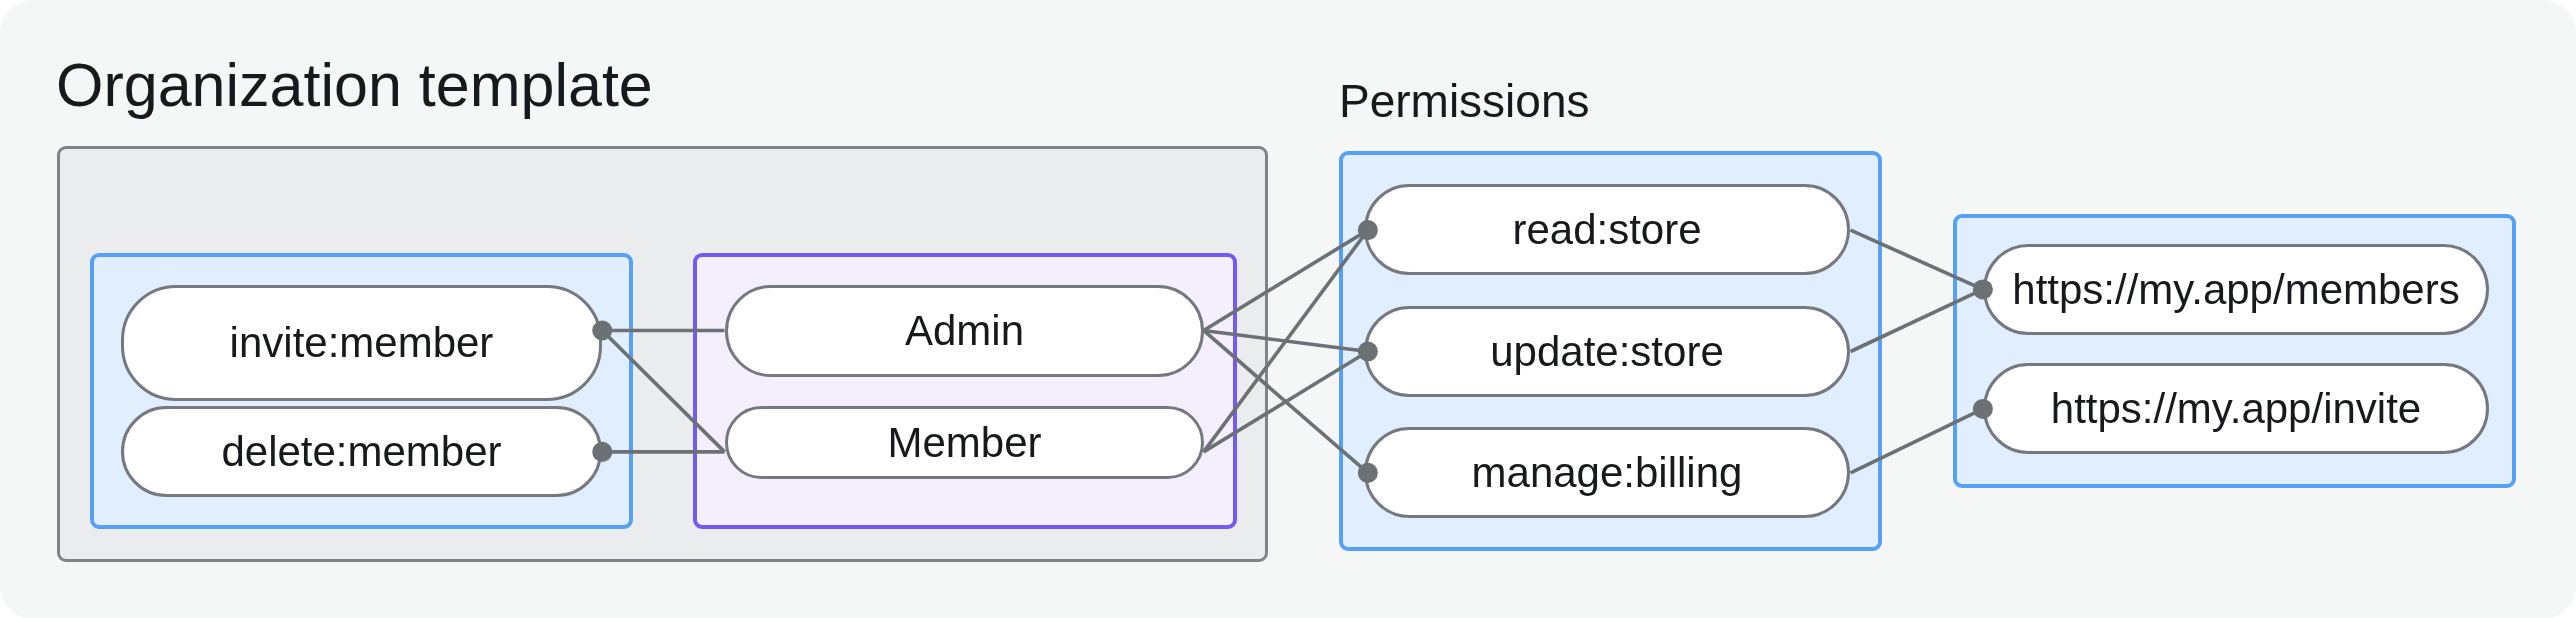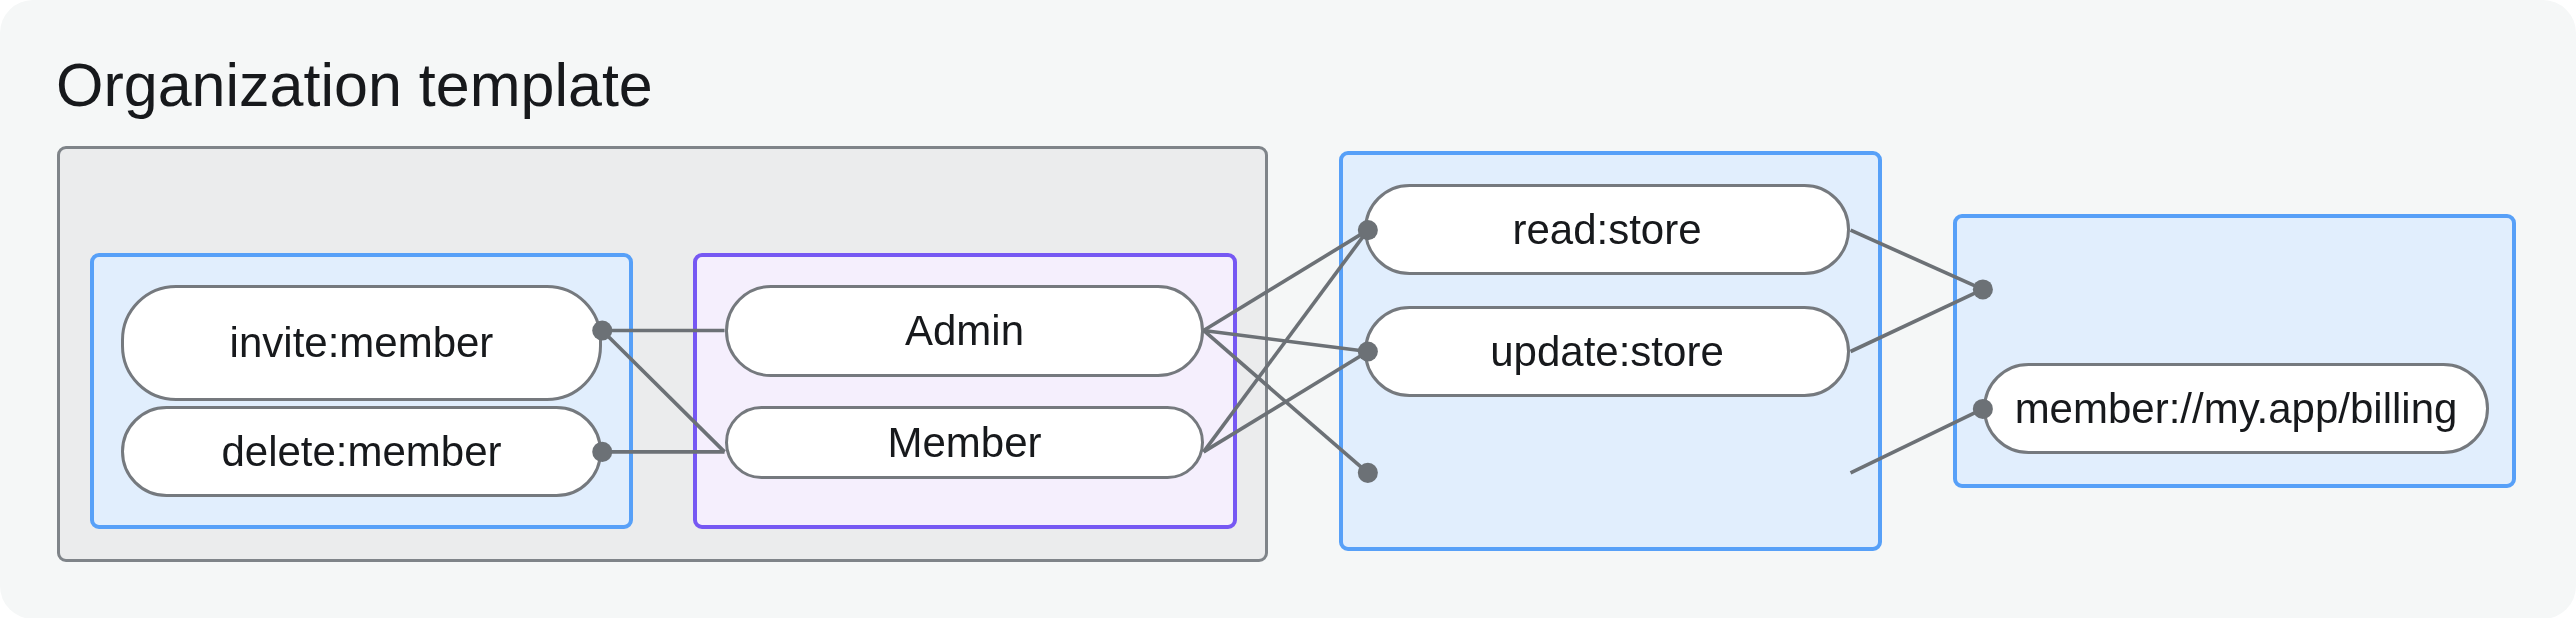--- a/index.html
+++ b/index.html
@@ -31,34 +31,37 @@
   .pill{z-index:3;}
 </style>
 </head>
 <body>
 
 <div class="canvas">
 
   <div class="label title" style="left:56px; top:60px;">Organization template</div>
   <div class="label" style="left:89px; top:175px;">Organization permissions</div>
   <div class="label" style="left:692px; top:175px;">Organization roles</div>
+  <div class="label" style="left:1339px; top:78px;">Permissions</div>
 
   <div class="box outer" style="left:57px; top:146px; width:1211px; height:416px;"></div>
   <div class="box blue" style="left:90px; top:253px; width:543px; height:276px;"></div>
   <div class="box purple" style="left:693px; top:253px; width:544px; height:276px;"></div>
   <div class="box blue" style="left:1339px; top:151px; width:543px; height:400px;"></div>
   <div class="box blue" style="left:1953px; top:214px; width:563px; height:274px;"></div>
 
   <div class="pill" style="left:121px; top:285px; width:481px; height:116px;">invite:member</div>
   <div class="pill" style="left:121px; top:406px; width:481px; height:91px;">delete:member</div>
   <div class="pill" style="left:725px; top:285px; width:479px; height:92px;">Admin</div>
   <div class="pill" style="left:725px; top:406px; width:479px; height:73px;">Member</div>
   <div class="pill" style="left:1364px; top:184px; width:486px; height:91px;">read:store</div>
   <div class="pill" style="left:1364px; top:306px; width:486px; height:91px;">update:store</div>
-  <div class="pill" style="left:1983px; top:363px; width:506px; height:91px;">member://my.app/billing</div>
+  <div class="pill" style="left:1364px; top:427px; width:486px; height:91px;">manage:billing</div>
+  <div class="pill" style="left:1983px; top:244px; width:506px; height:91px;">https://my.app/members</div>
+  <div class="pill" style="left:1983px; top:363px; width:506px; height:91px;">https://my.app/invite</div>
 
   <svg class="edges" width="2576" height="619" viewBox="0 0 2823 678">
       <line x1="660" y1="362" x2="794" y2="362" stroke="#6c7176" stroke-width="4"></line>
       <line x1="660" y1="362" x2="794" y2="495" stroke="#6c7176" stroke-width="4"></line>
       <line x1="660" y1="495" x2="794" y2="495" stroke="#6c7176" stroke-width="4"></line>
       <line x1="1319" y1="362" x2="1499" y2="252" stroke="#6c7176" stroke-width="4"></line>
       <line x1="1319" y1="362" x2="1499" y2="385" stroke="#6c7176" stroke-width="4"></line>
       <line x1="1319" y1="362" x2="1499" y2="518" stroke="#6c7176" stroke-width="4"></line>
       <line x1="1319" y1="495" x2="1499" y2="252" stroke="#6c7176" stroke-width="4"></line>
       <line x1="1319" y1="495" x2="1499" y2="385" stroke="#6c7176" stroke-width="4"></line>

